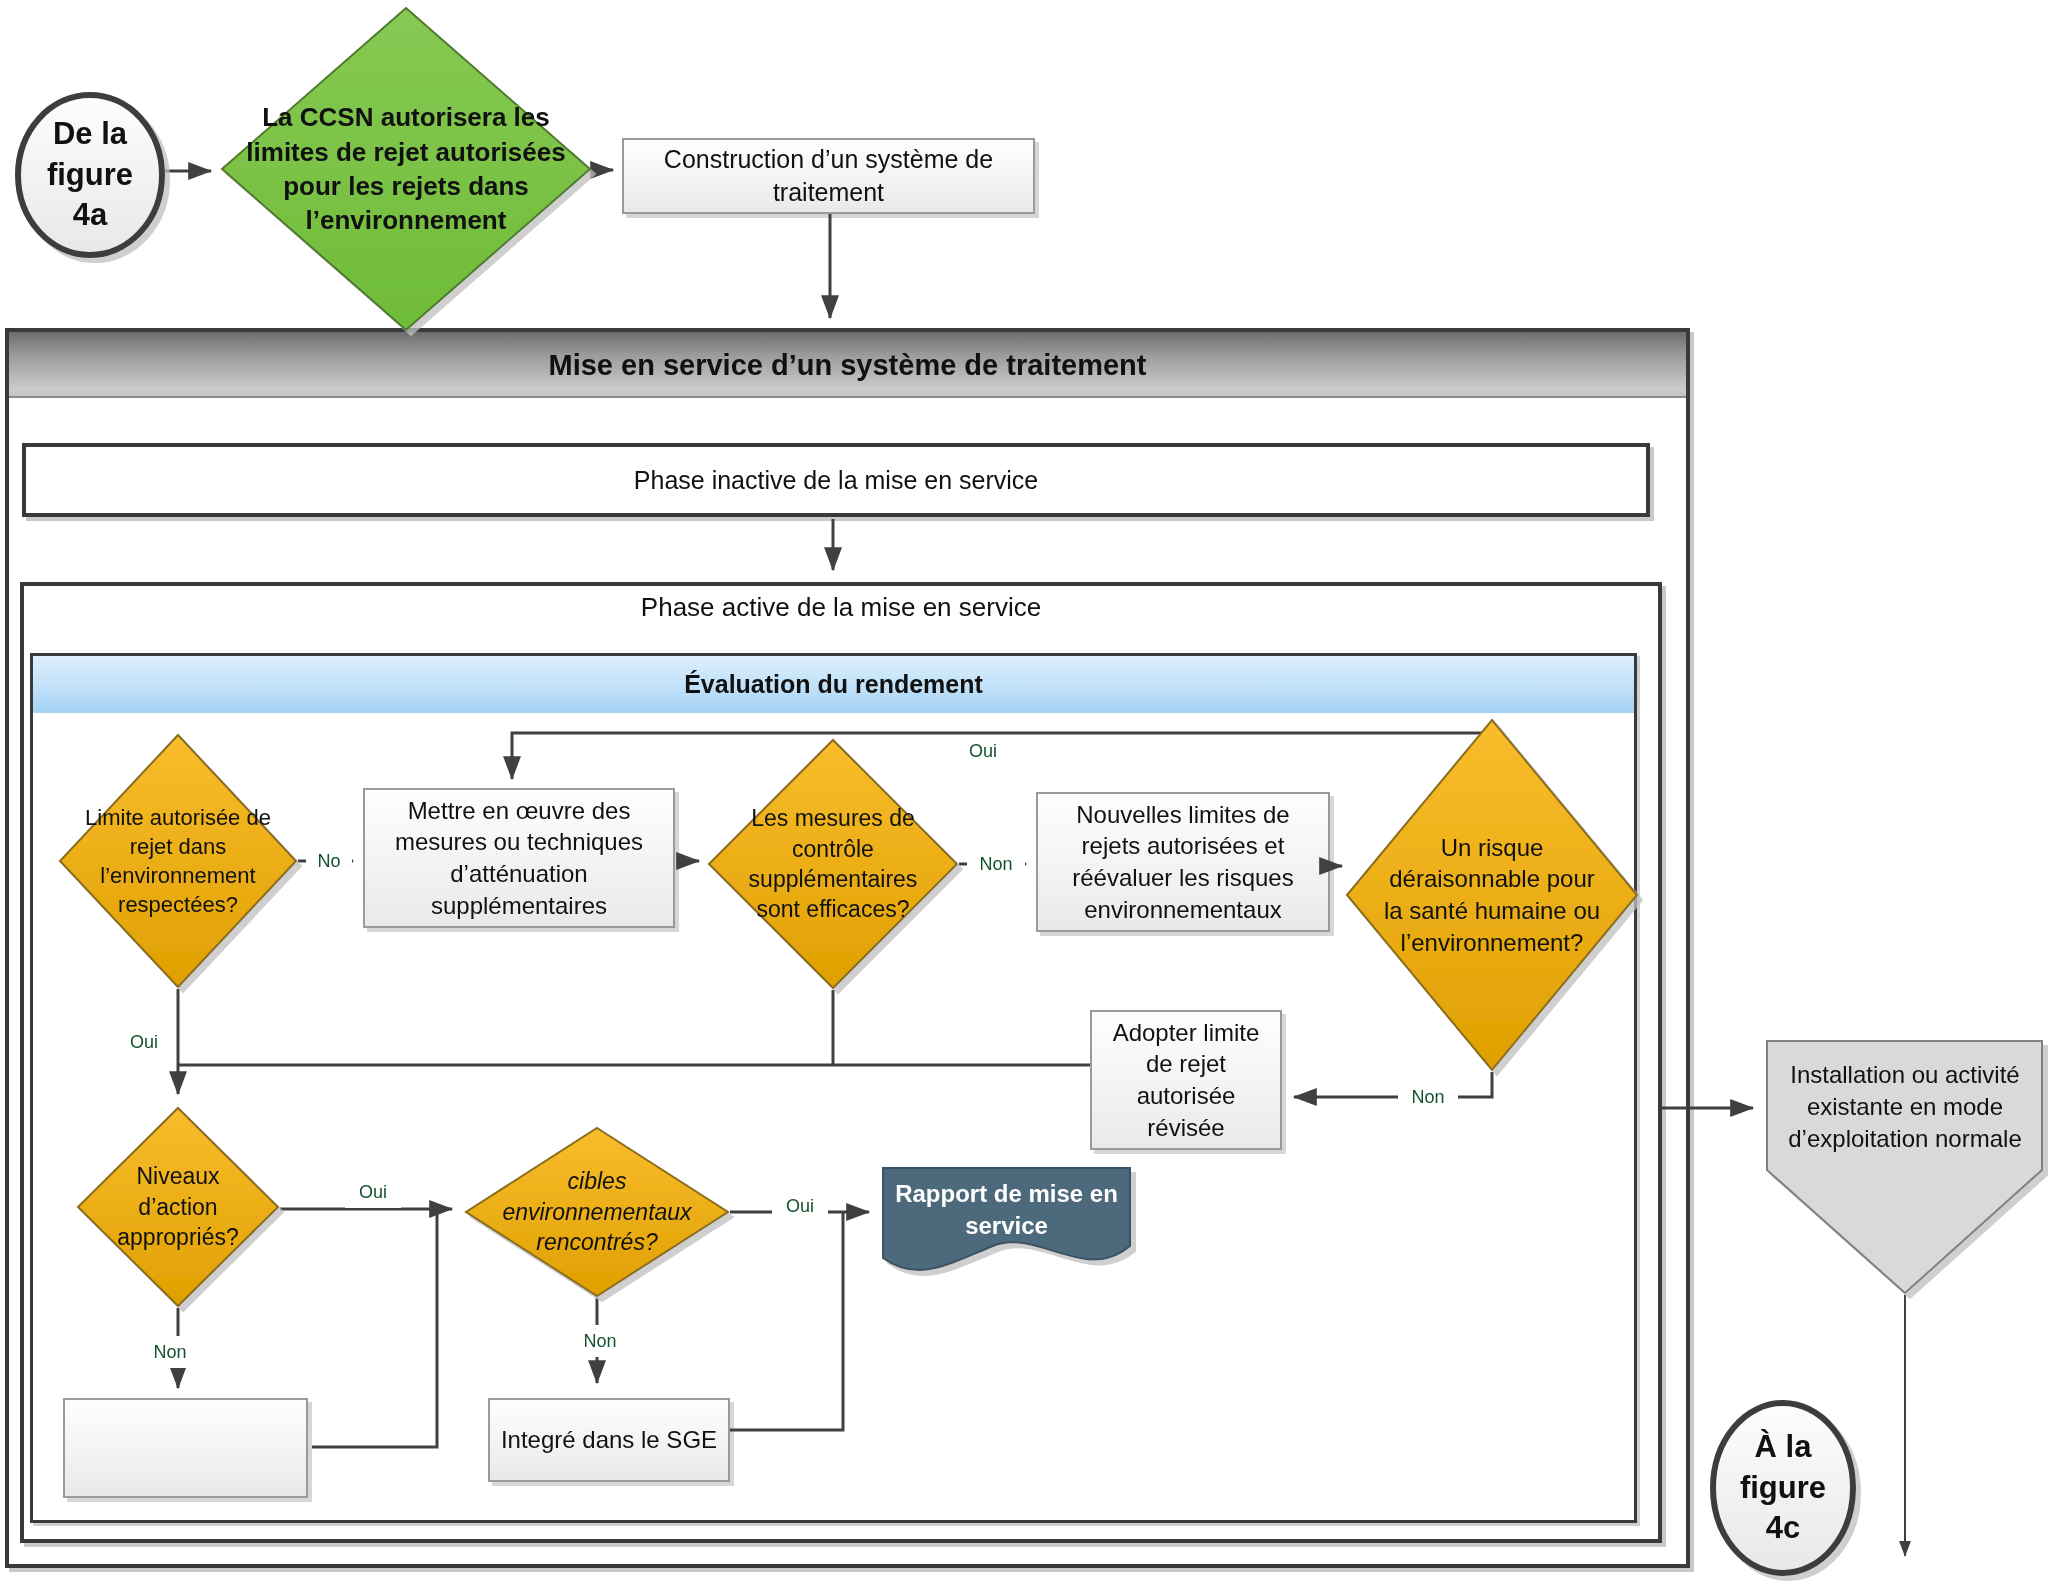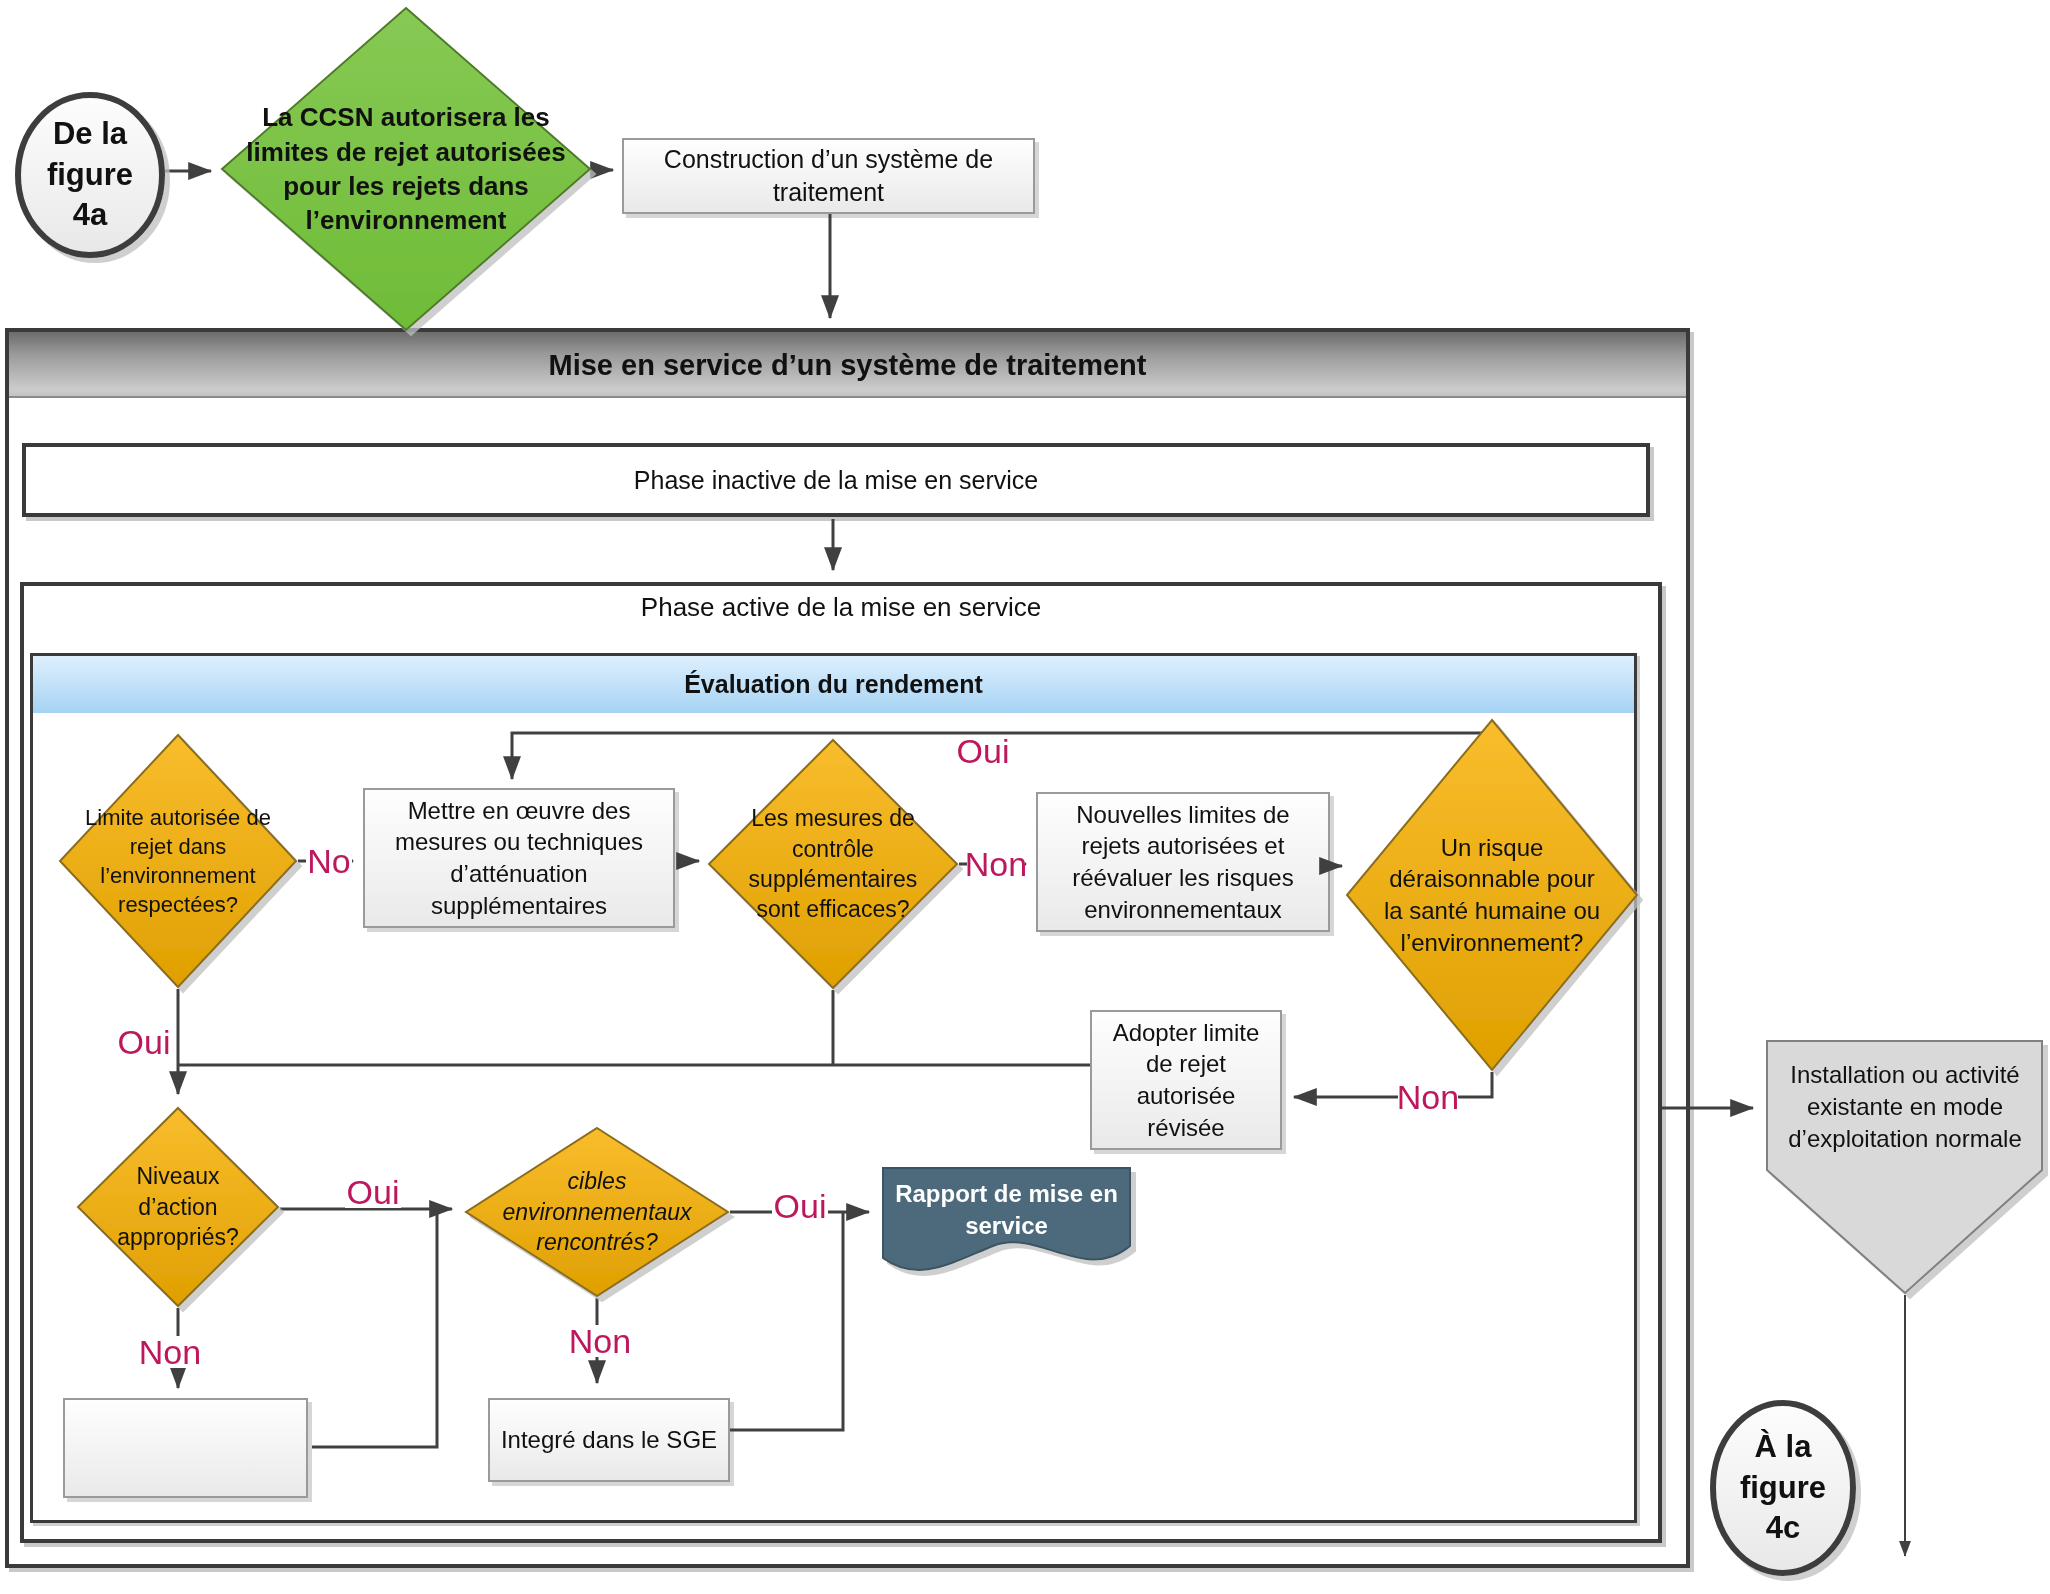--- a/index.html
+++ b/index.html
@@ -9,21 +9,21 @@
   .txt{display:flex;align-items:center;justify-content:center;text-align:center;
        white-space:pre-line;line-height:1.32;pointer-events:none;}
   .procbox{background:linear-gradient(180deg,#fefefe 0%,#f3f3f3 55%,#e9e9e9 100%);
            border:2px solid #9a9a9a;box-shadow:4px 4px 0 #d6d6d6;}
   .container{background:#ffffff;border:4px solid #3a3a3a;box-shadow:4px 4px 0 #c9c9c9;}
   .evalbox{background:#ffffff;border:3px solid #3a3a3a;box-shadow:3px 3px 0 #cfcfcf;}
   .headerband{background:linear-gradient(180deg,#6c6c6c 0%,#9a9a9a 35%,#cccccc 90%,#c2c2c2 100%);
               border-bottom:2px solid #8a8a8a;}
   .evalbar{background:linear-gradient(180deg,#ddeffd 0%,#c3e2f9 50%,#a5d2f4 100%);}
   .edge-label{display:flex;align-items:center;justify-content:center;background:#ffffff;
-              font-size:34px;color:#be185d;pointer-events:none;}
+              font-size:18px;color:#14532d;pointer-events:none;}
   .bold{font-weight:bold;}
   svg.wires{position:absolute;left:0;top:0;pointer-events:none;}
 </style>
 </head>
 <body>
 
 <div class="canvas">
 
   <div class="abs container" style="left:5px;top:328px;width:1685px;height:1240px;"></div>
   <div class="abs headerband" style="left:9px;top:332px;width:1677px;height:66px;"></div>

